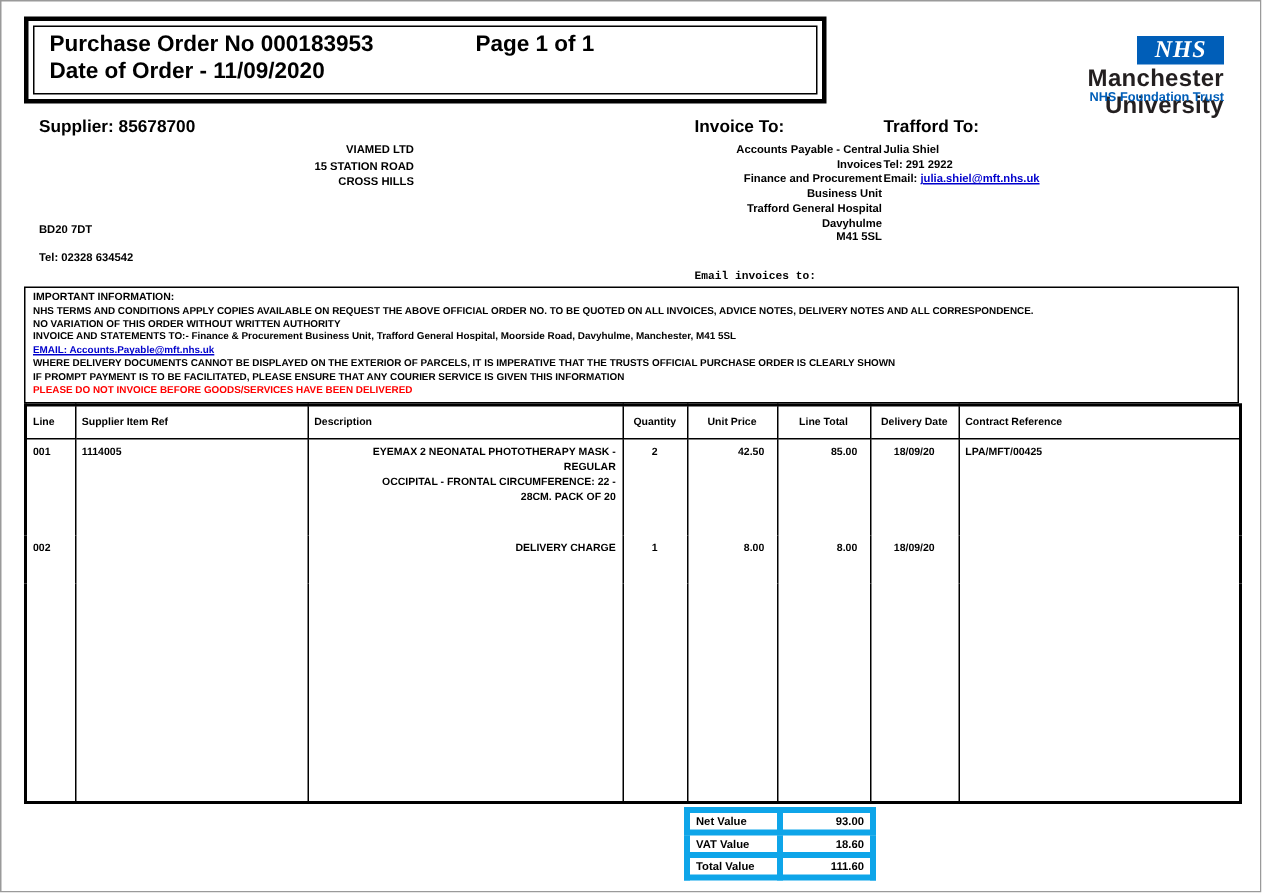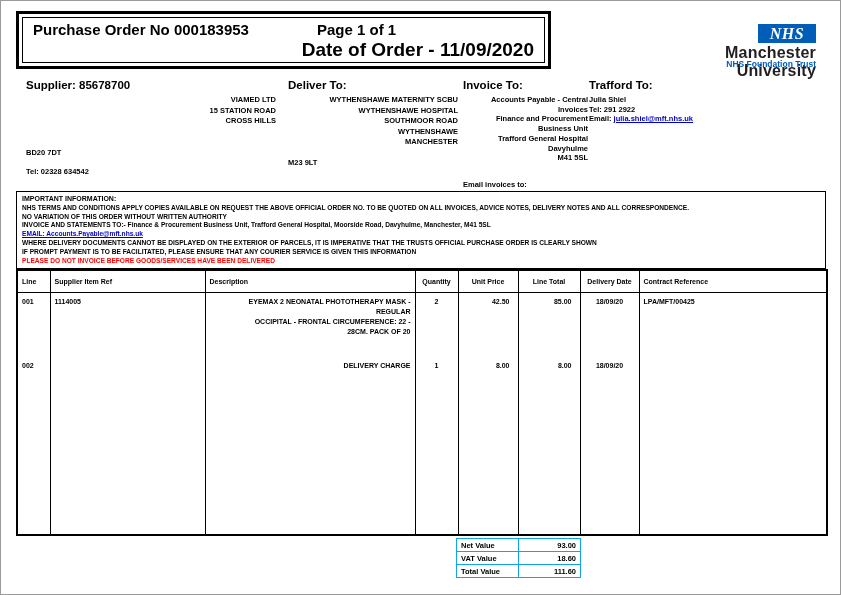--- a/index.html
+++ b/index.html
@@ -20,21 +20,21 @@
     border: 3px solid #000;
   }
   .title-box-inner {
     position: absolute; inset: 3px;
     border: 1px solid #000;
     padding: 3px 10px 0 10px;
   }
   .title-row { display: flex; align-items: baseline; }
   .po-no { font-size: 15px; font-weight: bold; color: #000; }
   .page-info { font-size: 15px; font-weight: bold; color: #000; margin-left: 68px; }
-  .date-line { font-size: 19px; font-weight: bold; color: #000; margin-top: 1px; text-align: right; }
+  .date-line { font-size: 15px; font-weight: bold; color: #000; margin-top: 1px; }
 
   
   .logo { position: absolute; left: 648px; top: 14px; width: 170px; height: 52px; }
   .nhs-lozenge {
     position: absolute; right: 3px; top: 9px; width: 58px; height: 19px;
     background: #005EB8; color: #fff;
     font-style: italic; font-weight: bold; font-size: 16px;
     display: flex; align-items: center; justify-content: center;
     letter-spacing: 0.5px;
     font-family: Liberation Serif, serif;
@@ -55,21 +55,21 @@
   .col { position: absolute; top: 78px; }
   .col-supplier { left: 25px; width: 250px; }
   .col-deliver { left: 287px; width: 170px; }
   .col-invoice { left: 462px; width: 125px; }
   .col-enquiries { left: 588px; width: 160px; }
   .col .body { margin-top: 4px; }
   .supplier-postcode { margin-top: 21px; }
   .supplier-tel { margin-top: 9px; }
   .deliver-postcode { margin-top: 10px; }
   .invoice-body { line-height: 9.7px; }
-  .email-label { margin-top: 17px; }
+  .email-label { margin-top: 17px; font-family: Liberation Mono, monospace; }
   a.email-link { color: #0000cc; text-decoration: underline; font-weight: bold; }
   .enquiries-line { font-size: 7.5px; font-weight: bold; line-height: 9.5px; }
 
   
   .info-box {
     position: absolute; left: 15px; top: 190px; width: 810px; height: 78px;
     border: 1px solid #000; background: #fff;
     padding: 3px 5px;
     overflow: hidden;
   }
@@ -101,21 +101,21 @@
   tr.row-1 { height: 65px; }
   tr.row-2 { height: 32px; }
   tr.filler td { border-top: none; }
 
   
   .totals-table {
     position: absolute; left: 455px; top: 537px;
     border-collapse: collapse;
   }
   .totals-table td {
-    border: 1px solid #0ea5e9;
+    border: 4px solid #0ea5e9;
     font-size: 7.5px; font-weight: bold; color: #000;
     height: 13px; padding: 1px 4px;
   }
   .totals-table td.label { width: 62px; }
   .totals-table td.value { width: 62px; text-align: right; }
 </style>
 </head>
 <body>
 
 <div class="page">
@@ -138,29 +138,20 @@
 
   <div class="col col-supplier">
     <div class="col-heading">Supplier: 85678700</div>
     <div class="small-bold pre body">VIAMED LTD
 15 STATION ROAD
 CROSS HILLS</div>
     <div class="small-bold supplier-postcode">BD20 7DT</div>
     <div class="small-bold supplier-tel">Tel: 02328 634542</div>
   </div>
 
-  <div class="col col-deliver">
-    <div class="col-heading">Deliver To:</div>
-    <div class="small-bold pre body">WYTHENSHAWE MATERNITY SCBU
-WYTHENSHAWE HOSPITAL
-SOUTHMOOR ROAD
-WYTHENSHAWE
-MANCHESTER</div>
-    <div class="small-bold deliver-postcode">M23 9LT</div>
-  </div>
 
   <div class="col col-invoice">
     <div class="col-heading">Invoice To:</div>
     <div class="small-bold pre body invoice-body">Accounts Payable - Central
 Invoices
 Finance and Procurement
 Business Unit
 Trafford General Hospital
 Davyhulme
 M41 5SL</div>

